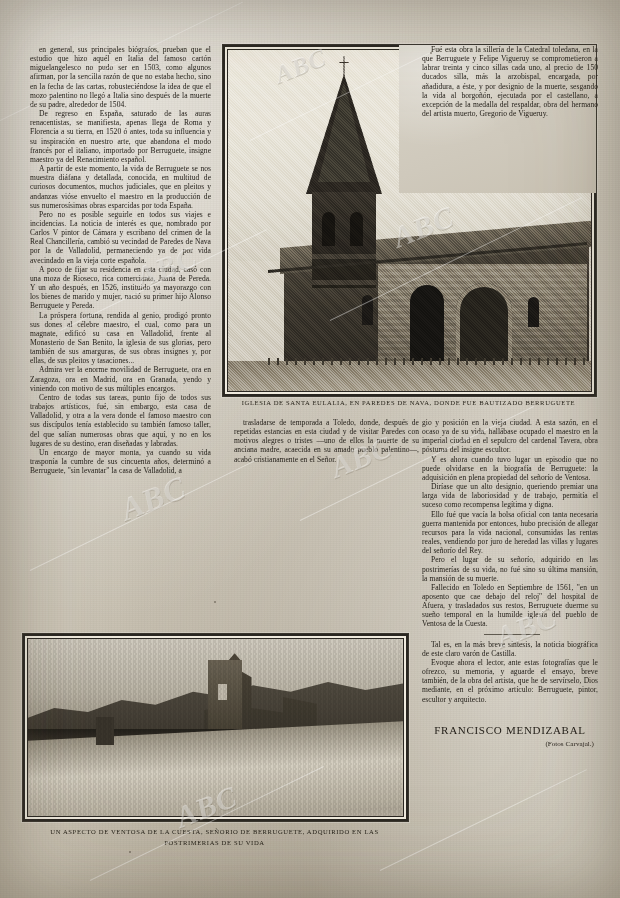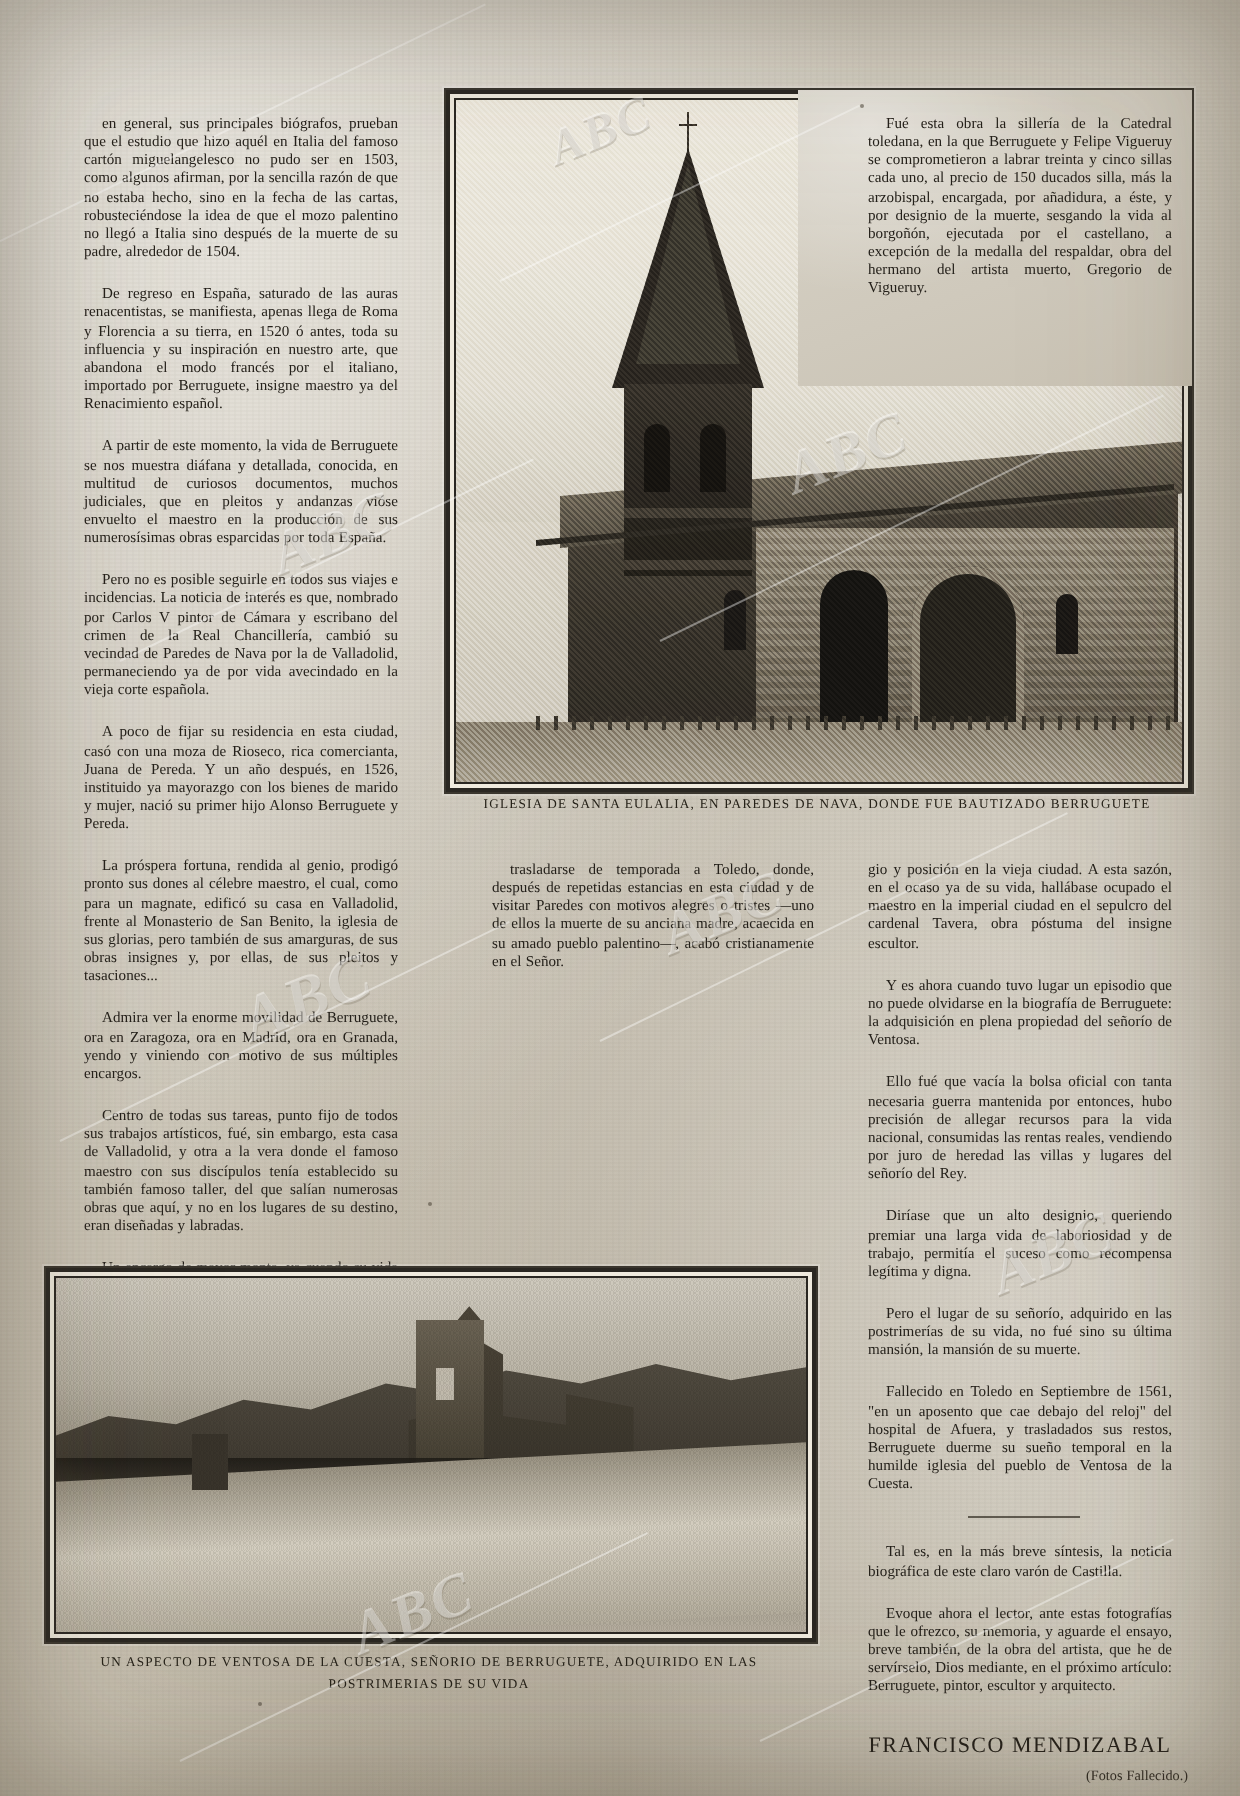--- a/index.html
+++ b/index.html
@@ -36,21 +36,21 @@
   .col{
     position:absolute;
     font-size:7.55px;
     line-height:9.15px;
     text-align:justify;
     color:#24201a;
     letter-spacing:.02px;
     word-spacing:.2px;
     hyphens:none;
   }
-  .col p{margin:12px;text-indent:9px;}
+  .col p{margin:0;text-indent:9px;}
   .col p.noind{text-indent:0;}
 
   #col1{left:30px;top:45px;width:181px;}
   #col2a{left:234px;top:418px;width:185px;}
   #col3a{left:422px;top:45px;width:176px;}
   #col3b{left:422px;top:418px;width:176px;}
 
   .sig{
     text-align:center;font-size:11px;letter-spacing:.7px;
     margin-top:22px;color:#211d17;
@@ -310,29 +310,29 @@
     <p>trasladarse de temporada a Toledo, donde, después de repetidas estancias en esta ciudad y de visitar Paredes con motivos alegres o tristes —uno de ellos la muerte de su anciana madre, acaecida en su amado pueblo palentino—, acabó cristianamente en el Señor.</p>
   </div>
 
   <div class="col" id="col3a">
     <p>Fué esta obra la sillería de la Catedral toledana, en la que Berruguete y Felipe Vigueruy se comprometieron a labrar treinta y cinco sillas cada uno, al precio de 150 ducados silla, más la arzobispal, encargada, por añadidura, a éste, y por designio de la muerte, sesgando la vida al borgoñón, ejecutada por el castellano, a excepción de la medalla del respaldar, obra del hermano del artista muerto, Gregorio de Vigueruy.</p>
   </div>
 
   <div class="col" id="col3b">
     <p class="noind">gio y posición en la vieja ciudad. A esta sazón, en el ocaso ya de su vida, hallábase ocupado el maestro en la imperial ciudad en el sepulcro del cardenal Tavera, obra póstuma del insigne escultor.</p>
     <p>Y es ahora cuando tuvo lugar un episodio que no puede olvidarse en la biografía de Berruguete: la adquisición en plena propiedad del señorío de Ventosa.</p>
+    <p>Diríase que un alto designio, queriendo premiar una larga vida de laboriosidad y de trabajo, permitía el suceso como recompensa legítima y digna.</p>
     <p>Ello fué que vacía la bolsa oficial con tanta necesaria guerra mantenida por entonces, hubo precisión de allegar recursos para la vida nacional, consumidas las rentas reales, vendiendo por juro de heredad las villas y lugares del señorío del Rey.</p>
-    <p>Diríase que un alto designio, queriendo premiar una larga vida de laboriosidad y de trabajo, permitía el suceso como recompensa legítima y digna.</p>
     <p>Pero el lugar de su señorío, adquirido en las postrimerías de su vida, no fué sino su última mansión, la mansión de su muerte.</p>
     <p>Fallecido en Toledo en Septiembre de 1561, "en un aposento que cae debajo del reloj" del hospital de Afuera, y trasladados sus restos, Berruguete duerme su sueño temporal en la humilde iglesia del pueblo de Ventosa de la Cuesta.</p>
     <div class="rule"></div>
     <p>Tal es, en la más breve síntesis, la noticia biográfica de este claro varón de Castilla.</p>
     <p>Evoque ahora el lector, ante estas fotografías que le ofrezco, su memoria, y aguarde el ensayo, breve también, de la obra del artista, que he de servírselo, Dios mediante, en el próximo artículo: Berruguete, pintor, escultor y arquitecto.</p>
     <div class="sig">FRANCISCO MENDIZABAL</div>
-    <div class="credit">(Fotos Fallecido.)</div>
+    <div class="credit">(Fotos Carvajal.)</div>
   </div>
 
   <div class="photo" id="photo2">
     <div class="scene">
       <div class="hill"></div>
       <div class="church2"></div>
       <div class="tower2">
         <div class="t2win"></div>
       </div>
       <div class="darkband"></div>

